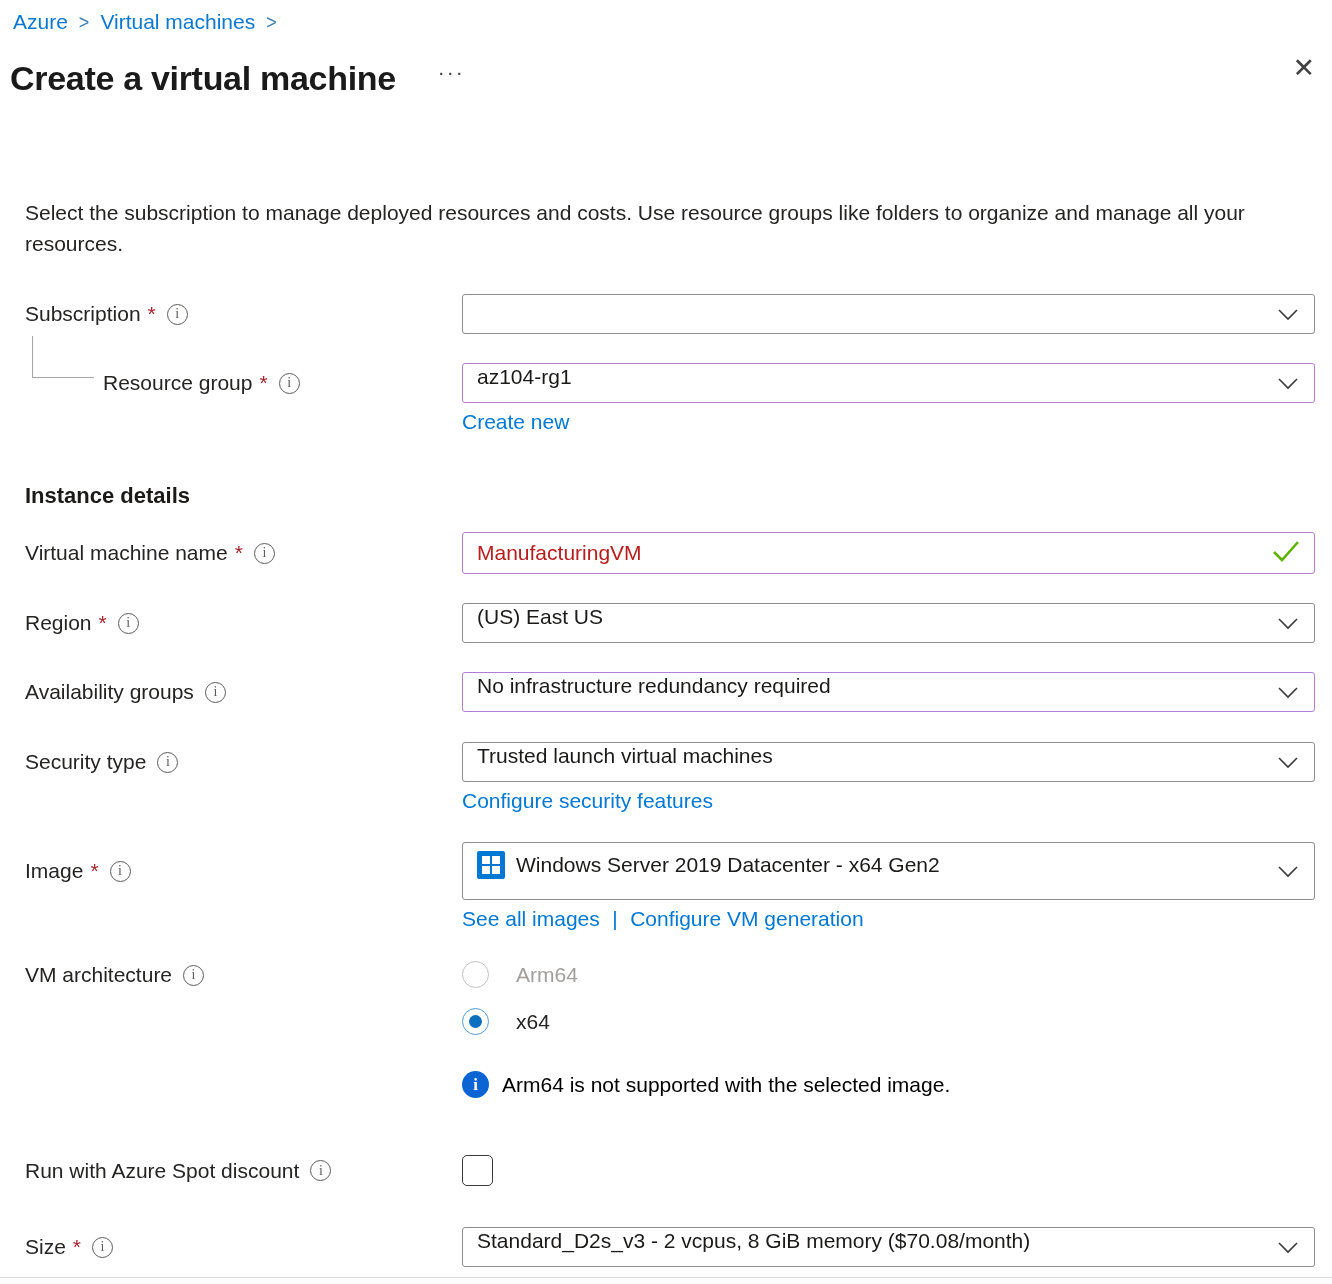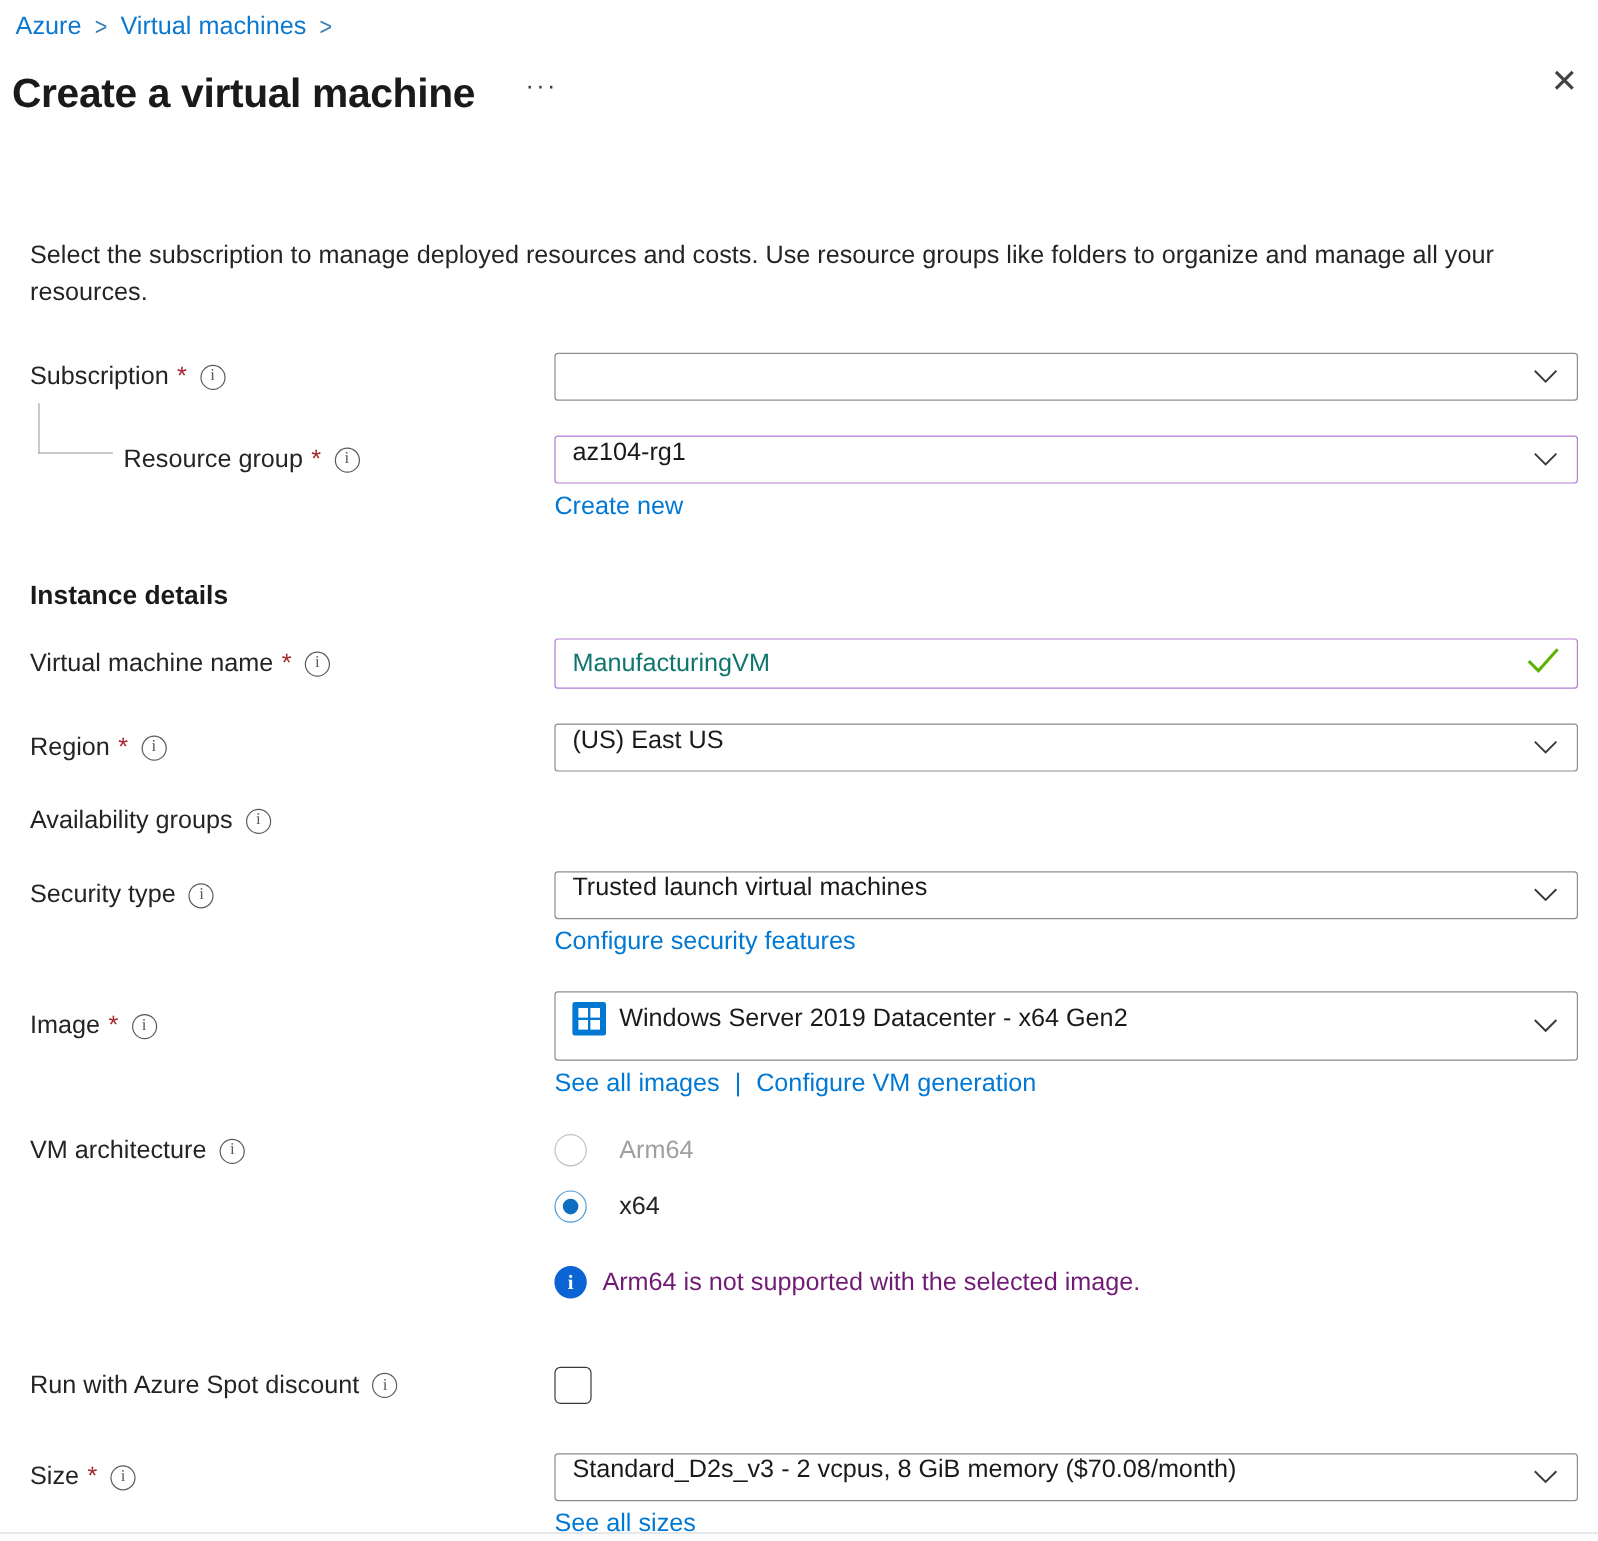--- a/index.html
+++ b/index.html
@@ -32,21 +32,21 @@
     font-family:"Liberation Serif", serif; font-size:14px; color:#5d5b58; cursor:default;
   }
   .dropdown {
     height:40px; width:100%; border:1px solid #8f8d8b; border-radius:3px; background:#fff;
     display:flex; align-items:center; padding:0 48px 12px 14px; font-size:21px; color:#1b1a19; cursor:pointer;
   }
   .dropdown.modified { border-color:#b17ed3; }
   .dropdown .chev { position:absolute; right:17px; top:50%; transform:translateY(-50%); }
   .textfield {
     height:42px; width:100%; border:1px solid #b17ed3; border-radius:3px; background:#fff;
-    display:flex; align-items:center; padding:0 14px; font-size:21px; color:#0f766e;
+    display:flex; align-items:center; padding:0 14px; font-size:21px; color:#b91c1c;
   }
   .textfield .check { margin-left:auto; }
   .link { color:#0078d4; font-size:21px; cursor:pointer; text-decoration:none; }
   .sub-link-row { margin:7px 0 0 437px; line-height:24px; }
   .section-heading { margin-top:47px; font-size:22px; font-weight:700; color:#1b1a19; line-height:26px; }
   .connector { position:absolute; left:7px; top:-27px; width:62px; height:42px;
     border-left:1px solid #a8a6a4; border-bottom:1px solid #a8a6a4; }
   .rg-label { padding-left:78px; }
   
   .winlogo { width:28px; height:28px; background:#0078d4; border-radius:2px; padding:5px;
@@ -57,21 +57,21 @@
   .radio { width:27px; height:27px; border-radius:50%; background:#fff; border:1.5px solid #c4c2c0; flex:0 0 27px; cursor:default; }
   .radio.selected { border:1.5px solid #4f9ad2; display:flex; align-items:center; justify-content:center; cursor:pointer; }
   .radio-dot { width:13px; height:13px; border-radius:50%; background:#0c6ebe; }
   .radio-label { margin-left:27px; font-size:21px; }
   .radio-label.disabled { color:#a19f9d; }
   
   .info-row { display:flex; align-items:center; margin:36px 0 0 437px; }
   .info-badge { width:27px; height:27px; border-radius:50%; background:#0b64d4; color:#fff; flex:0 0 27px;
     display:flex; align-items:center; justify-content:center;
     font-family:"Liberation Serif", serif; font-size:17px; font-weight:700; }
-  .info-text { margin-left:13px; font-size:21px; color:#701a75; }
+  .info-text { margin-left:13px; font-size:21px; color:#000000; }
   
   .checkbox { width:31px; height:31px; border:1.5px solid #3b3a39; border-radius:5px; background:#fff; cursor:pointer; }
   .bottom-rule { position:absolute; left:0; top:1277px; width:1332px; border-top:1px solid #d8dadc; height:7px; background:#fdfdfe; }
 </style>
 </head>
 <body>
 
 <div class="breadcrumb">
   <span class="crumb">Azure</span>
   <span class="crumb-sep">&gt;</span>
@@ -165,20 +165,30 @@
         </span>
       </div>
     </div>
   </div>
 
   <div class="form-row" style="margin-top:29px;">
     <div class="label-col">
       <span>Availability groups</span>
       <span class="info-i">i</span>
     </div>
+    <div class="field-col">
+      <div class="dropdown modified">
+        <span>No infrastructure redundancy required</span>
+        <span class="chev">
+          <svg width="20" height="12" viewBox="0 0 20 12">
+              <path d="M1 1 L10 10 L19 1" stroke="#3b3a39" stroke-width="1.6" fill="none"></path>
+            </svg>
+        </span>
+      </div>
+    </div>
   </div>
 
   <div class="form-row" style="margin-top:30px;">
     <div class="label-col">
       <span>Security type</span>
       <span class="info-i">i</span>
     </div>
     <div class="field-col">
       <div class="dropdown">
         <span>Trusted launch virtual machines</span>

